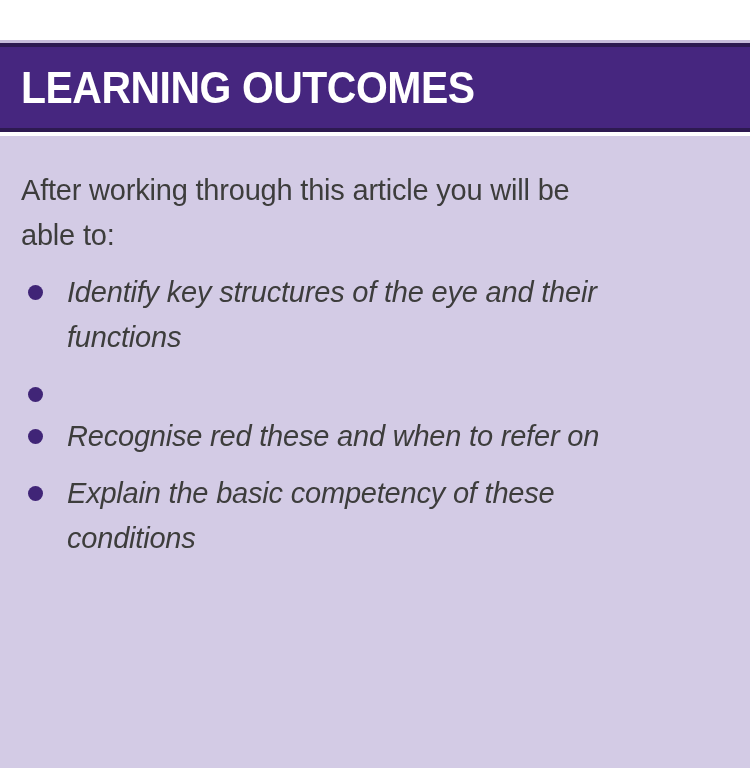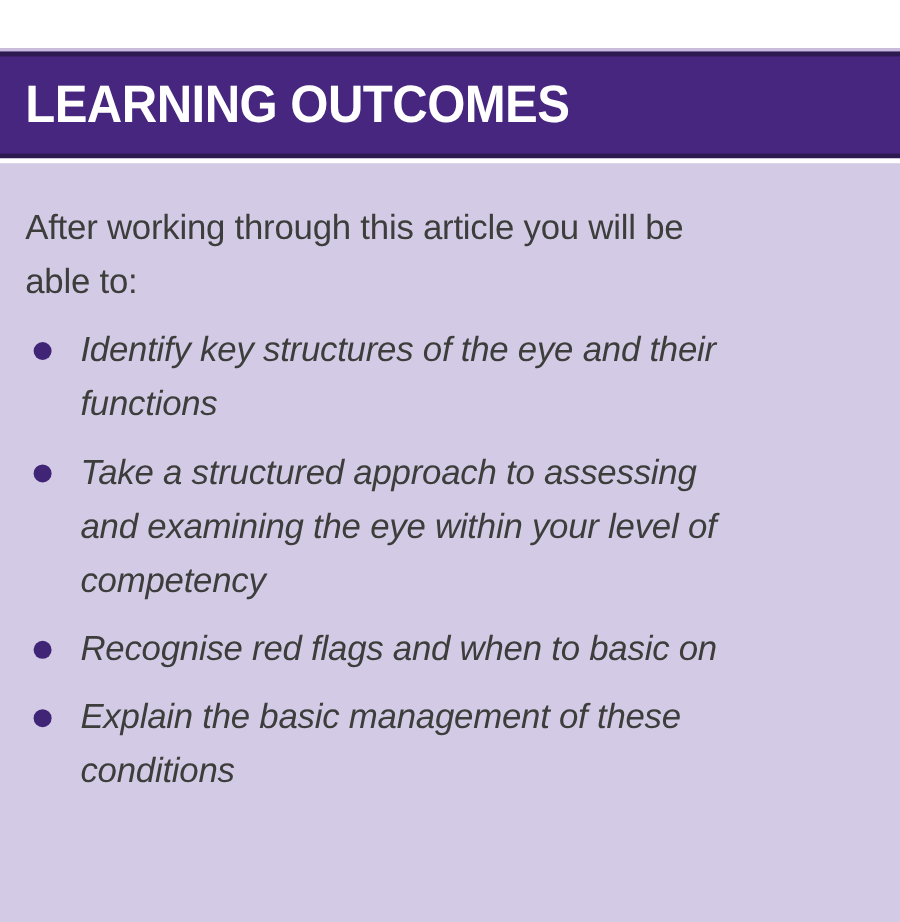--- a/index.html
+++ b/index.html
@@ -98,28 +98,25 @@
 able to:</p>
 
     <ul class="outcomes-list">
       <li class="outcome-item">
         <span class="bullet-dot"></span>
         <span class="outcome-text">Identify key structures of the eye and their
 functions</span>
       </li>
       <li class="outcome-item">
         <span class="bullet-dot"></span>
-        <span class="outcome-text">Take a structured approach to assessing
-and examining the eye within your level of
-competency</span>
       </li>
       <li class="outcome-item">
         <span class="bullet-dot"></span>
-        <span class="outcome-text">Recognise red flags and when to basic on</span>
+        <span class="outcome-text">Recognise red these and when to refer on</span>
       </li>
       <li class="outcome-item">
         <span class="bullet-dot"></span>
-        <span class="outcome-text">Explain the basic management of these
+        <span class="outcome-text">Explain the basic competency of these
 conditions</span>
       </li>
     </ul>
   </div>
 </div>
 
 </body></html>

